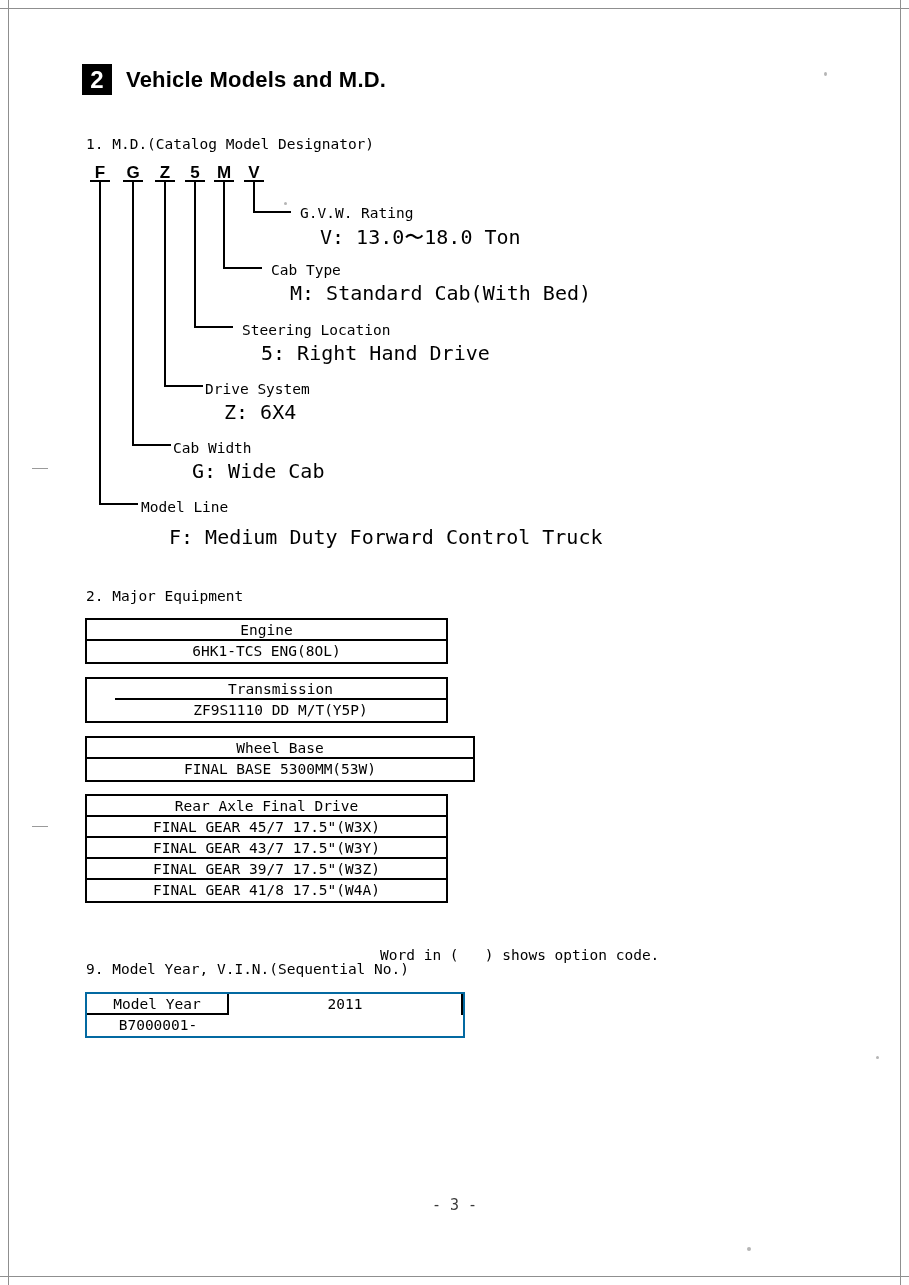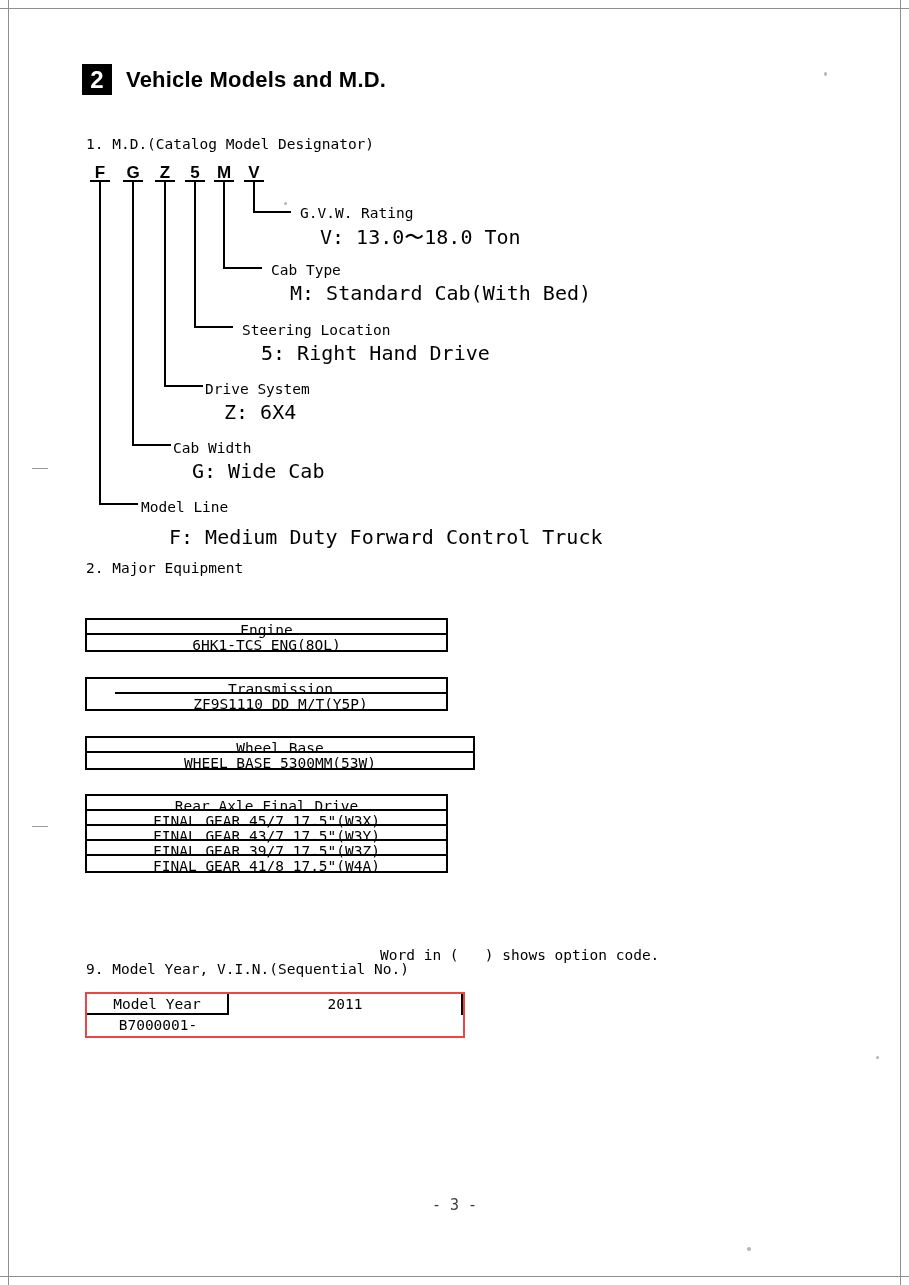--- a/index.html
+++ b/index.html
@@ -125,31 +125,31 @@
   .eq-table {
     position: absolute;
     border: 2px solid #000;
     box-sizing: border-box;
     background: #fff;
   }
   .eq-row {
     font-family: "DejaVu Sans Mono", monospace;
     font-size: 14.5px;
     text-align: center;
-    height: 15px;
+    height: 21px;
     line-height: 21px;
     box-sizing: border-box;
     white-space: nowrap;
   }
   .eq-row.div-bottom { border-bottom: 2px solid #000; }
   .eq-row.thin-bottom { border-bottom: 2px solid #000; }
 
   .vin-table {
     position: absolute;
-    border: 2px solid #ef4444;
+    border: 2px solid #0369a1;
     box-sizing: border-box;
     display: grid;
     grid-template-columns: 142px 1fr;
     background: #fff;
   }
   .vin-cell {
     font-family: "DejaVu Sans Mono", monospace;
     font-size: 14.5px;
     text-align: center;
     height: 21px;
@@ -239,35 +239,35 @@
   <div class="vline" style="left:132px; top:182px; height:264px;"></div>
   <div class="hline" style="left:132px; top:444px; width:39px;"></div>
   <div class="lead-label" style="left:173px; top:438px;">Cab Width</div>
   <div class="lead-sub" style="left:192px; top:459px;">G: Wide Cab</div>
 
   <div class="vline" style="left:99px; top:182px; height:323px;"></div>
   <div class="hline" style="left:99px; top:503px; width:39px;"></div>
   <div class="lead-label" style="left:141px; top:497px;">Model Line</div>
   <div class="lead-sub" style="left:169px; top:518px;margin-top:7px;">F: Medium Duty Forward Control Truck</div>
 
-  <div class="sec-head" style="left:86px; top:560px;text-align:right;">2. Major Equipment</div>
+  <div class="sec-head" style="left:86px; top:588px;text-align:right;">2. Major Equipment</div>
 
   <div class="eq-table" style="left:85px; top:618px; width:363px;">
     <div class="eq-row div-bottom">Engine</div>
     <div class="eq-row">6HK1-TCS ENG(8OL)</div>
   </div>
 
   <div class="eq-table" style="left:85px; top:677px; width:363px;padding-left:28px;">
     <div class="eq-row div-bottom">Transmission</div>
     <div class="eq-row">ZF9S1110 DD M/T(Y5P)</div>
   </div>
 
   <div class="eq-table" style="left:85px; top:736px; width:390px;">
     <div class="eq-row div-bottom">Wheel Base</div>
-    <div class="eq-row">WHEEL BASE 5300MM(53W)</div>
+    <div class="eq-row">FINAL BASE 5300MM(53W)</div>
   </div>
 
   <div class="eq-table" style="left:85px; top:794px; width:363px;">
     <div class="eq-row div-bottom">Rear Axle Final Drive</div>
     <div class="eq-row thin-bottom">FINAL GEAR 45/7 17.5"(W3X)</div>
     <div class="eq-row thin-bottom">FINAL GEAR 43/7 17.5"(W3Y)</div>
     <div class="eq-row thin-bottom">FINAL GEAR 39/7 17.5"(W3Z)</div>
     <div class="eq-row">FINAL GEAR 41/8 17.5"(W4A)</div>
   </div>
 

